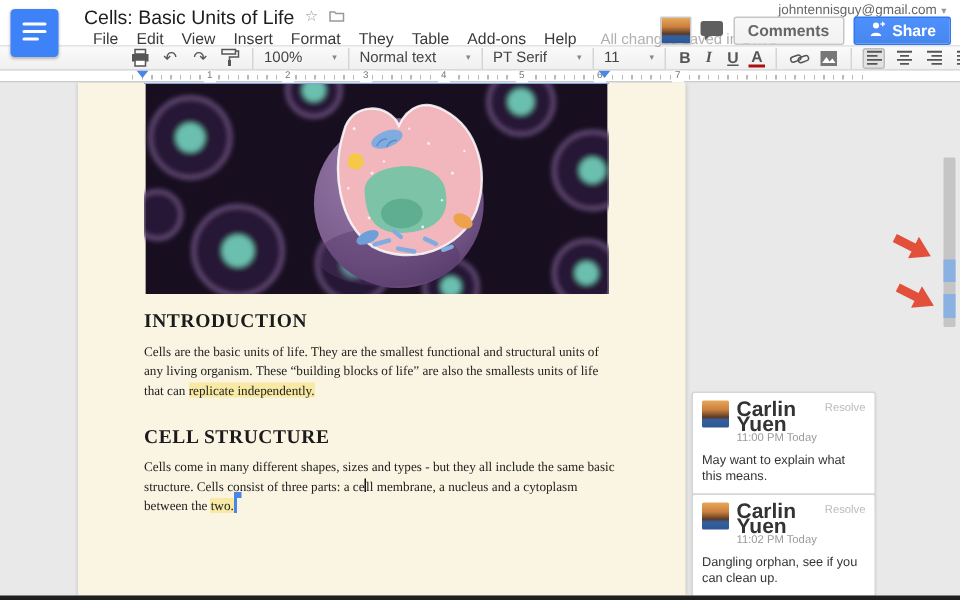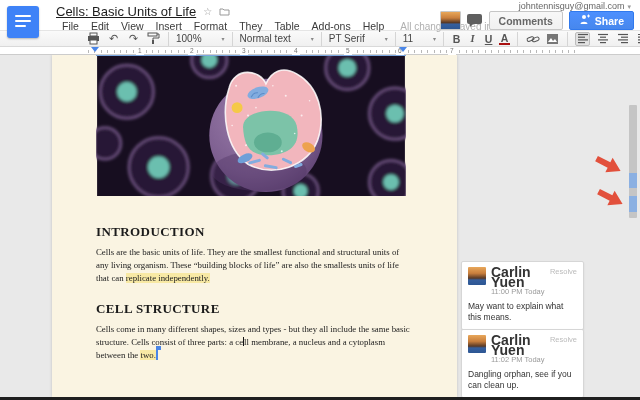--- a/index.html
+++ b/index.html
@@ -6,21 +6,21 @@
   html,body { width:640px; height:400px; overflow:hidden; }
   body { font-family:"Liberation Sans", sans-serif; }
   .app { position:relative; width:640px; height:400px; background:#e9e9e9; overflow:hidden; }
 
   
   .header { position:absolute; left:0; top:0; width:640px; height:30px; background:#fff; z-index:4; }
   .docs-icon { position:absolute; left:7px; top:6px; width:32px; height:32px; background:#3e82f7; border-radius:3px; z-index:10; box-shadow:0 1px 2px rgba(0,0,0,.25); }
   .docs-icon i { position:absolute; left:8px; width:16px; height:2px; background:#fff; border-radius:1px; }
   .docs-icon i:nth-child(1){ top:9px; } .docs-icon i:nth-child(2){ top:14px; } .docs-icon i:nth-child(3){ top:19px; width:11px; }
   .title-row { position:absolute; left:56px; top:2px; display:flex; align-items:center; gap:7px; }
-  .doc-title { font-size:13px; color:#1d1d1d;text-decoration:underline; }
+  .doc-title { font-size:13px; color:#1d1d1d; }
   .glyph-icon { font-family:"DejaVu Sans", sans-serif; color:#999; font-size:10px; }
   .menubar { position:absolute; left:56px; top:20px; display:flex; align-items:center; font-size:10.5px; color:#3a3a3a; }
   .menu-item { padding:0 6px; cursor:pointer; }
   .save-status { margin-left:10px; color:#b0b0b0; font-size:10px; }
   .account-row { position:absolute; right:9px; top:1px; font-size:9px; color:#666; display:flex; align-items:flex-end; gap:3px; }
   .actions-row { position:absolute; right:6px; top:11px; display:flex; align-items:center; gap:6px; z-index:6; }
   .avatar { width:21px; height:19px; border:1px solid #c9c9c9; border-radius:1px;
             background:linear-gradient(180deg,#e8a75a 0%,#c97f3d 35%,#5a3a26 62%,#355f9e 72%,#2d5693 100%); }
   .bubble-icon { width:16px; height:15px; position:relative; }
   .bubble-icon .b1 { position:absolute; left:0; top:1px; width:15px; height:10px; background:#5f5f5f; border-radius:2px; }
@@ -50,21 +50,21 @@
   .ticks { position:absolute; left:88px; right:60px; bottom:1px; height:3px;
            background:repeating-linear-gradient(to right,#b8b8b8 0 1px,transparent 1px 6.4px); }
   .rnum { position:absolute; top:0px; font-size:6.5px; color:#777; background:#fff; padding:0 2px; line-height:8px; }
   .indent-marker { position:absolute; top:0; width:0; height:0; border-left:4px solid transparent; border-right:4px solid transparent; border-top:5px solid #4a86e8; }
 
   
   .main { position:absolute; left:0; top:55px; width:640px; height:342px; background:#e9e9e9; overflow:hidden; }
   .page { position:absolute; left:52px; top:0; width:405px; height:342px; background:#faf4e2; box-shadow:0 0 3px rgba(0,0,0,.18); }
   .doc-image { display:block; margin-left:44px; width:310px; height:141px; border-top:1px solid #7ba7e0; }
   .doc-body { margin-left:44px; width:318px; }
-  .doc-heading { font-family:"Liberation Serif", serif; font-weight:bold; font-size:13px; letter-spacing:.4px; color:#1b1b1b; margin:28px 0 6px; }
+  .doc-heading { font-family:"Liberation Serif", serif; font-weight:bold; font-size:13px; letter-spacing:.4px; color:#1b1b1b; margin:10px 0 6px; }
   .doc-heading.second { margin-top:16px; }
   .doc-p { font-family:"Liberation Serif", serif; font-size:8.8px; line-height:13px; color:#222; }
   .hl { background:#f8e9a4; }
   .text-caret { display:inline-block; width:1px; height:9px; background:#111; vertical-align:-1px; }
   .collab-caret { display:inline-block; width:2px; height:10px; background:#4a86e8; vertical-align:-2px; position:relative; }
   .collab-caret::before { content:""; position:absolute; left:0; top:-4px; width:5px; height:4px; background:#4a86e8; }
 
   
   .comment-card { position:absolute; left:461px; width:123px; background:#fff; border:1px solid #d6d6d6; border-radius:2px; padding:5px 6px 6px; box-shadow:0 1px 2px rgba(0,0,0,.08); }
   .card-1 { top:206px; } .card-2 { top:274px; }

